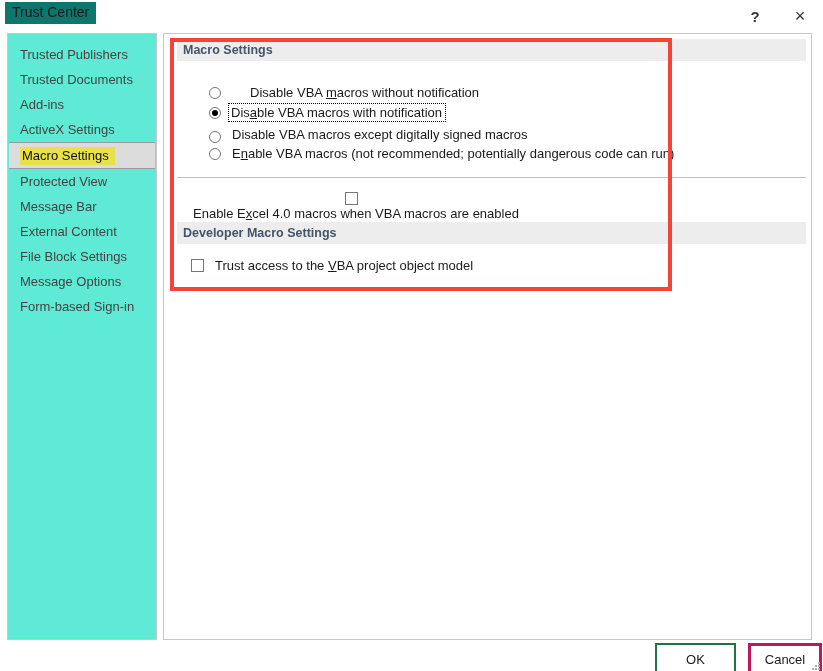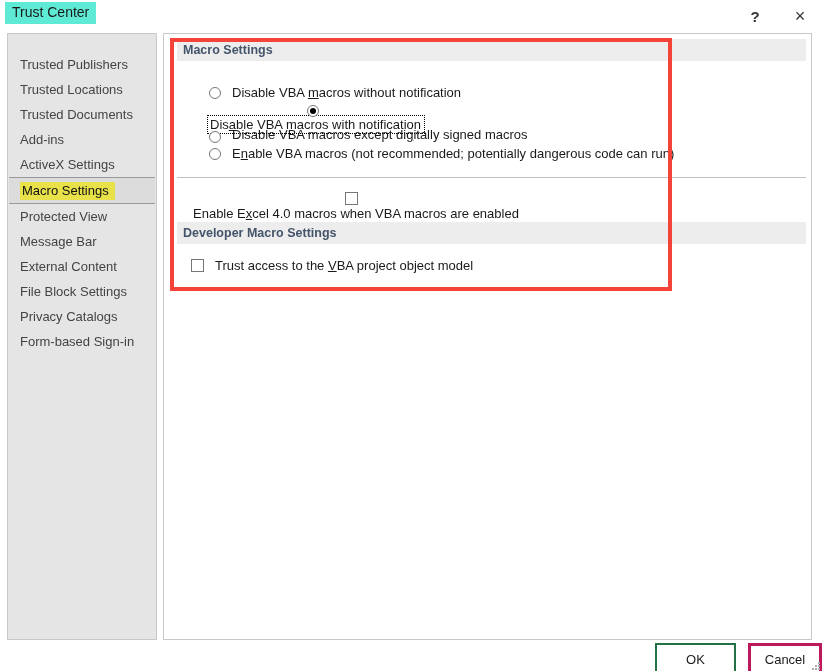--- a/index.html
+++ b/index.html
@@ -12,42 +12,42 @@
     position:relative;
     overflow:hidden;
     -webkit-font-smoothing:antialiased;
   }
   .abs{position:absolute;}
 
   
   #titlebar{left:0;top:0;width:823px;height:33px;}
   #dialog-title{
     left:5px;top:2px;
-    background:#5eead4;
+    background:#0f766e;
     color:#1a1a1a;
     font-size:14px;
     padding:3px 7px 4px 7px;
     line-height:15px;
     white-space:nowrap;
   }
   .titlebtn{
     top:0;height:33px;width:40px;
     display:flex;align-items:center;justify-content:center;
     color:#333;
   }
   #help-button{left:735px;font-size:15px;font-weight:bold;padding-bottom:2px;}
   #close-button{left:780px;font-size:18px;font-weight:300;}
 
   
   #sidebar{
     left:7px;top:33px;width:150px;height:607px;
     border:1px solid #c8c8c8;
-    background:#e5e5e5;
-    box-sizing:border-box;
-    padding-top:18px;
+    background:#5eead4;
+    box-sizing:border-box;
+    padding-top:8px;
   }
   .side-item{
     height:25px;
     display:flex;align-items:center;
     padding-left:12px;
     color:#444444;
     font-size:13px;
     white-space:nowrap;
     box-sizing:border-box;
   }
@@ -160,23 +160,20 @@
   <div class="abs" id="dialog-title">Trust Center</div>
   <div class="abs titlebtn" id="help-button">?</div>
   <div class="abs titlebtn" id="close-button">×</div>
 </div>
 
 <div class="abs" id="sidebar">
   <div class="side-item">
     <span class="side-label">Trusted Publishers</span>
   </div>
   <div class="side-item">
-    <span class="side-label">Trusted Locations</span>
-  </div>
-  <div class="side-item">
     <span class="side-label">Trusted Documents</span>
   </div>
   <div class="side-item">
     <span class="side-label">Add-ins</span>
   </div>
   <div class="side-item">
     <span class="side-label">ActiveX Settings</span>
   </div>
   <div class="side-item selected">
     <span class="side-label">Macro Settings</span>
@@ -187,39 +184,39 @@
   <div class="side-item">
     <span class="side-label">Message Bar</span>
   </div>
   <div class="side-item">
     <span class="side-label">External Content</span>
   </div>
   <div class="side-item">
     <span class="side-label">File Block Settings</span>
   </div>
   <div class="side-item">
-    <span class="side-label">Privacy Catalogs</span>
+    <span class="side-label">Message Options</span>
   </div>
   <div class="side-item">
     <span class="side-label">Form-based Sign-in</span>
   </div>
 </div>
 
 <div class="abs" id="content-panel">
 
   <div class="section-band" style="top:5px;">
     <span>Macro Settings</span>
   </div>
 
-  <div class="opt-row" style="left:45px;top:50px;">
+  <div class="opt-row" style="left:45px;top:50px;gap:18px;">
     <span class="radio"></span>
     <span class="plainlabel"><span>Disable VBA </span><u>m</u><span>acros without notification</span></span>
   </div>
 
-  <div class="opt-row" style="left:45px;top:71px;flex-direction:column;">
+  <div class="opt-row" style="left:45px;top:71px;">
     <span class="radio checked"></span>
     <span class="focusbox"><span>Dis</span><u>a</u><span>ble VBA macros with notification</span></span>
   </div>
 
   <div class="opt-row" style="left:45px;top:92px;align-items:flex-end;">
     <span class="radio"></span>
     <span class="plainlabel"><span>Disable VBA macros except di</span><u>g</u><span>itally signed macros</span></span>
   </div>
 
   <div class="opt-row" style="left:45px;top:111px;">

